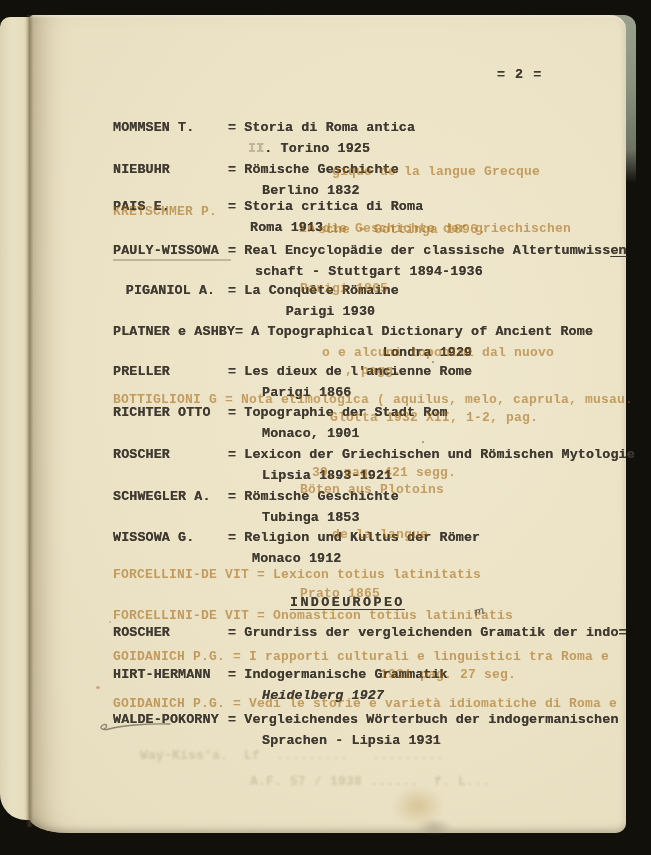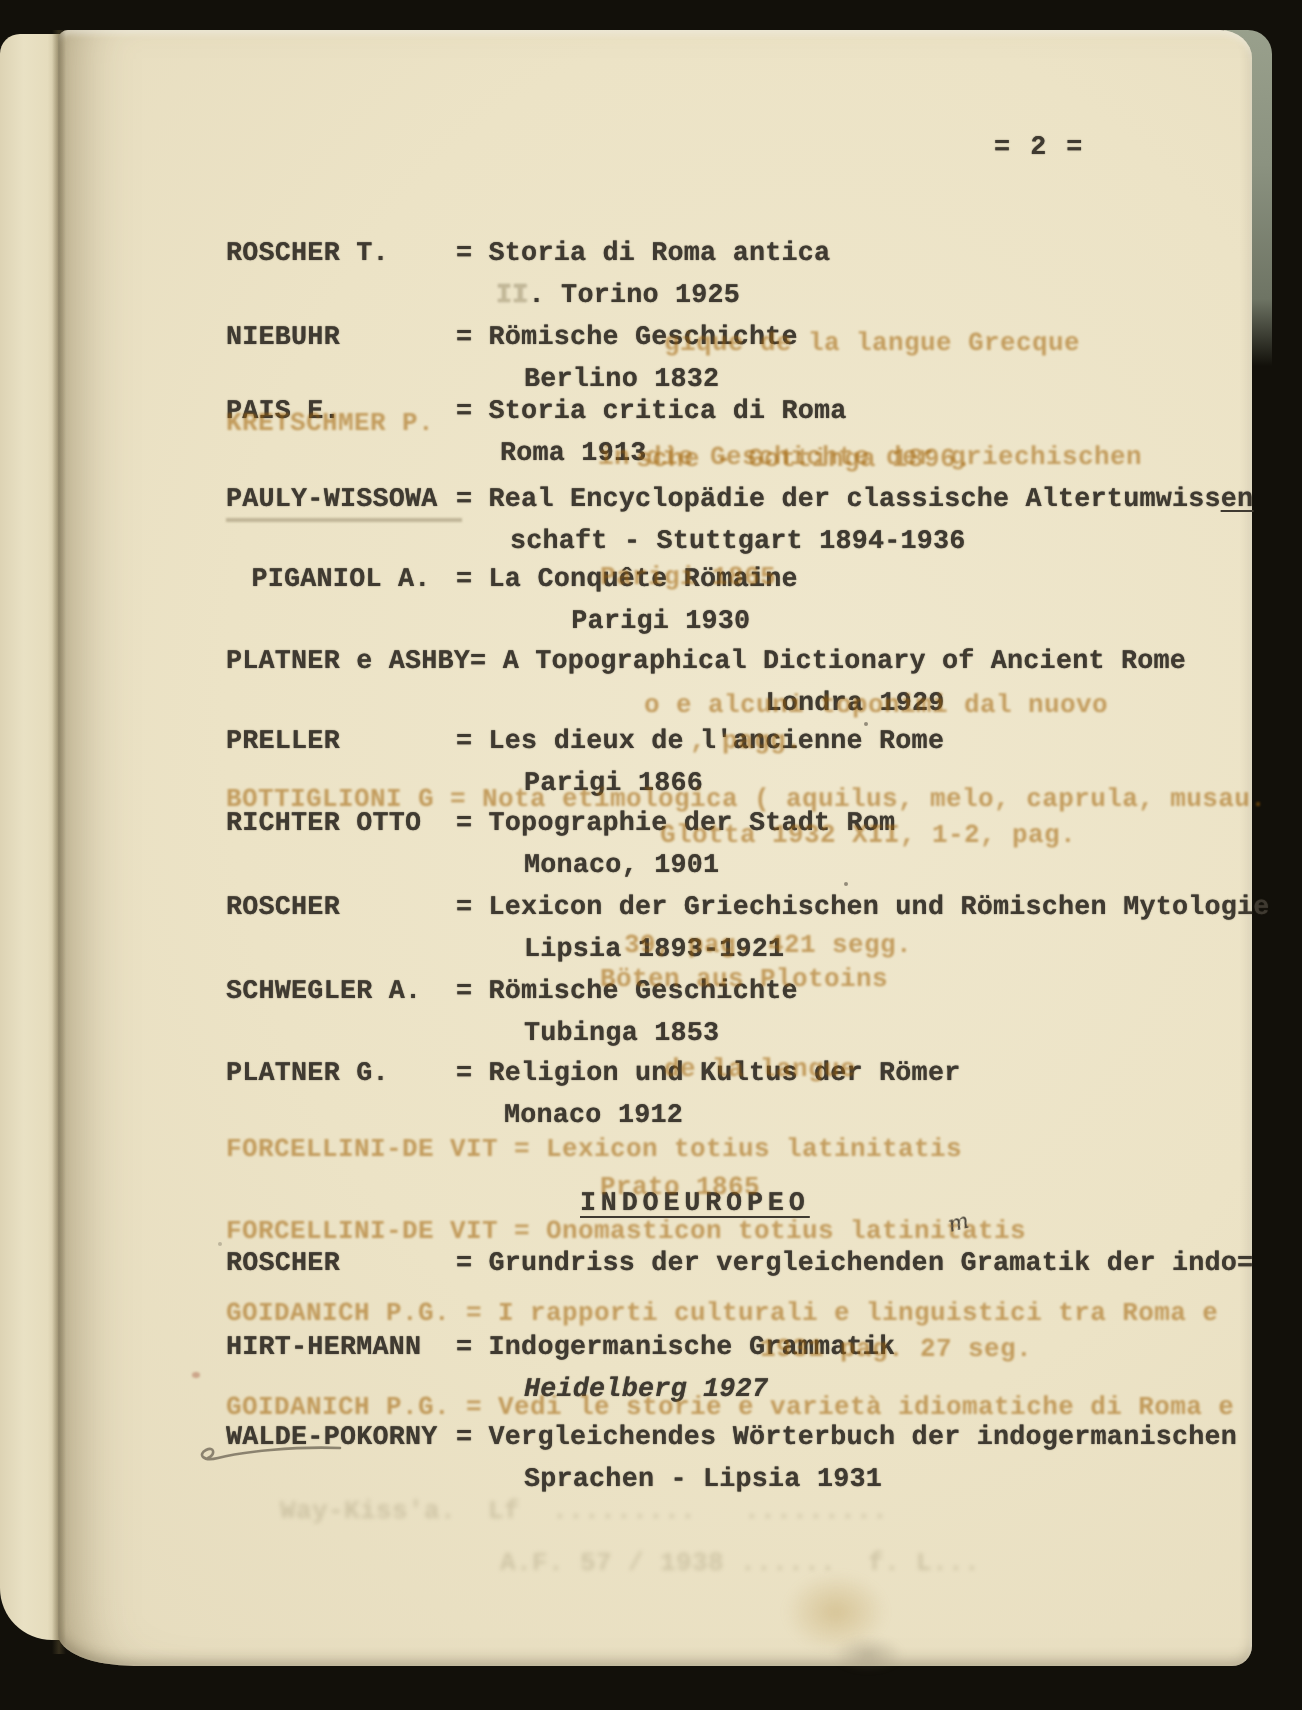--- a/index.html
+++ b/index.html
@@ -84,31 +84,31 @@
 <div class="scene">
   <div class="underpages"></div>
   <div class="fore-edge"></div>
   <div class="page"></div>
   <div class="crease"></div>
 </div>
 
 <div class="txt">
   <div class="tw pagenum">= 2 =</div>
   <div id="entries">
-      <div class="tw entry" style="top: 117px;"><div class="l1"><span class="author">ROSCHER T.</span><span>=</span><span> </span><span>Storia di Roma antica</span></div><div class="l2" style="padding-left: 135px;"><span class="ghost-prefix">II</span><span>. Torino 1925</span></div></div>
+      <div class="tw entry" style="top: 117px;"><div class="l1"><span class="author">MOMMSEN T.</span><span>=</span><span> </span><span>Storia di Roma antica</span></div><div class="l2" style="padding-left: 135px;"><span class="ghost-prefix">II</span><span>. Torino 1925</span></div></div>
       <div class="tw entry" style="top: 159px;"><div class="l1"><span class="author">NIEBUHR</span><span>=</span><span> </span><span>Römische Geschichte</span></div><div class="l2" style="padding-left: 149px;"><span>Berlino 1832</span></div></div>
       <div class="tw entry" style="top: 196px;"><div class="l1"><span class="author">PAIS E.</span><span>=</span><span> </span><span>Storia critica di Roma</span></div><div class="l2" style="padding-left: 137px;"><span>Roma 1913</span></div></div>
       <div class="tw entry" style="top: 240px;"><div class="l1"><span class="author">PAULY-WISSOWA</span><span>=</span><span> </span><span>Real Encyclopädie der classische Altertumwiss<u>en</u></span></div><div class="l2" style="padding-left: 142px;"><span>schaft - Stuttgart 1894-1936</span></div></div>
       <div class="tw entry" style="top: 280px; text-align: center;"><div class="l1"><span class="author">PIGANIOL A.</span><span>=</span><span> </span><span>La Conquête Römaine</span></div><div class="l2" style="padding-left: 149px;"><span>Parigi 1930</span></div></div>
       <div class="tw entry" style="top: 321px;"><div class="l1"><span class="author">PLATNER e ASHBY</span><span>=</span><span> </span><span>A Topographical Dictionary of Ancient Rome</span></div><div class="l2" style="padding-left: 149px; text-align: center;"><span>Londra 1929</span></div></div>
       <div class="tw entry" style="top: 361px;"><div class="l1"><span class="author">PRELLER</span><span>=</span><span> </span><span>Les dieux de l'ancienne Rome</span></div><div class="l2" style="padding-left: 149px;"><span>Parigi 1866</span></div></div>
       <div class="tw entry" style="top: 402px;"><div class="l1"><span class="author">RICHTER OTTO</span><span>=</span><span> </span><span>Topographie der Stadt Rom</span></div><div class="l2" style="padding-left: 149px;"><span>Monaco, 1901</span></div></div>
       <div class="tw entry" style="top: 444px;"><div class="l1"><span class="author">ROSCHER</span><span>=</span><span> </span><span>Lexicon der Griechischen und Römischen Mytologie</span></div><div class="l2" style="padding-left: 149px;"><span>Lipsia 1893-1921</span></div></div>
       <div class="tw entry" style="top: 486px;"><div class="l1"><span class="author">SCHWEGLER A.</span><span>=</span><span> </span><span>Römische Geschichte</span></div><div class="l2" style="padding-left: 149px;"><span>Tubinga 1853</span></div></div>
-      <div class="tw entry" style="top: 527px;"><div class="l1"><span class="author">PLATNER G.</span><span>=</span><span> </span><span>Religion und Kultus der Römer</span></div><div class="l2" style="padding-left: 139px;"><span>Monaco 1912</span></div></div>
+      <div class="tw entry" style="top: 527px;"><div class="l1"><span class="author">WISSOWA G.</span><span>=</span><span> </span><span>Religion und Kultus der Römer</span></div><div class="l2" style="padding-left: 139px;"><span>Monaco 1912</span></div></div>
       <div class="tw heading" style="top: 592px;">INDOEUROPEO</div>
       <div class="tw entry" style="top: 622px;"><div class="l1"><span class="author">ROSCHER</span><span>=</span><span> </span><span>Grundriss der vergleichenden Gramatik der indo=</span></div></div>
       <div class="tw entry" style="top: 664px;"><div class="l1"><span class="author">HIRT-HERMANN</span><span>=</span><span> </span><span>Indogermanische Grammatik</span></div><div class="l2" style="padding-left: 149px; font-style: italic;"><span>Heidelberg 1927</span></div></div>
       <div class="tw entry" style="top: 709px;"><div class="l1"><span class="author">WALDE-POKORNY</span><span>=</span><span> </span><span>Vergleichendes Wörterbuch der indogermanischen</span></div><div class="l2" style="padding-left: 149px;"><span>Sprachen - Lipsia 1931</span></div></div>
     </div>
   <div id="ghosts">
       <div class="ghost" style="left: 332px; top: 162px;">gique de la langue Grecque</div>
       <div class="ghost" style="left: 113px; top: 202px;">KRETSCHMER P.</div>
       <div class="ghost" style="left: 299px; top: 219px; text-align: center;">in die Geschichte der griechischen</div>
       <div class="ghost" style="left: 318px; top: 220px;">sche - Gottinga 1896.</div>

